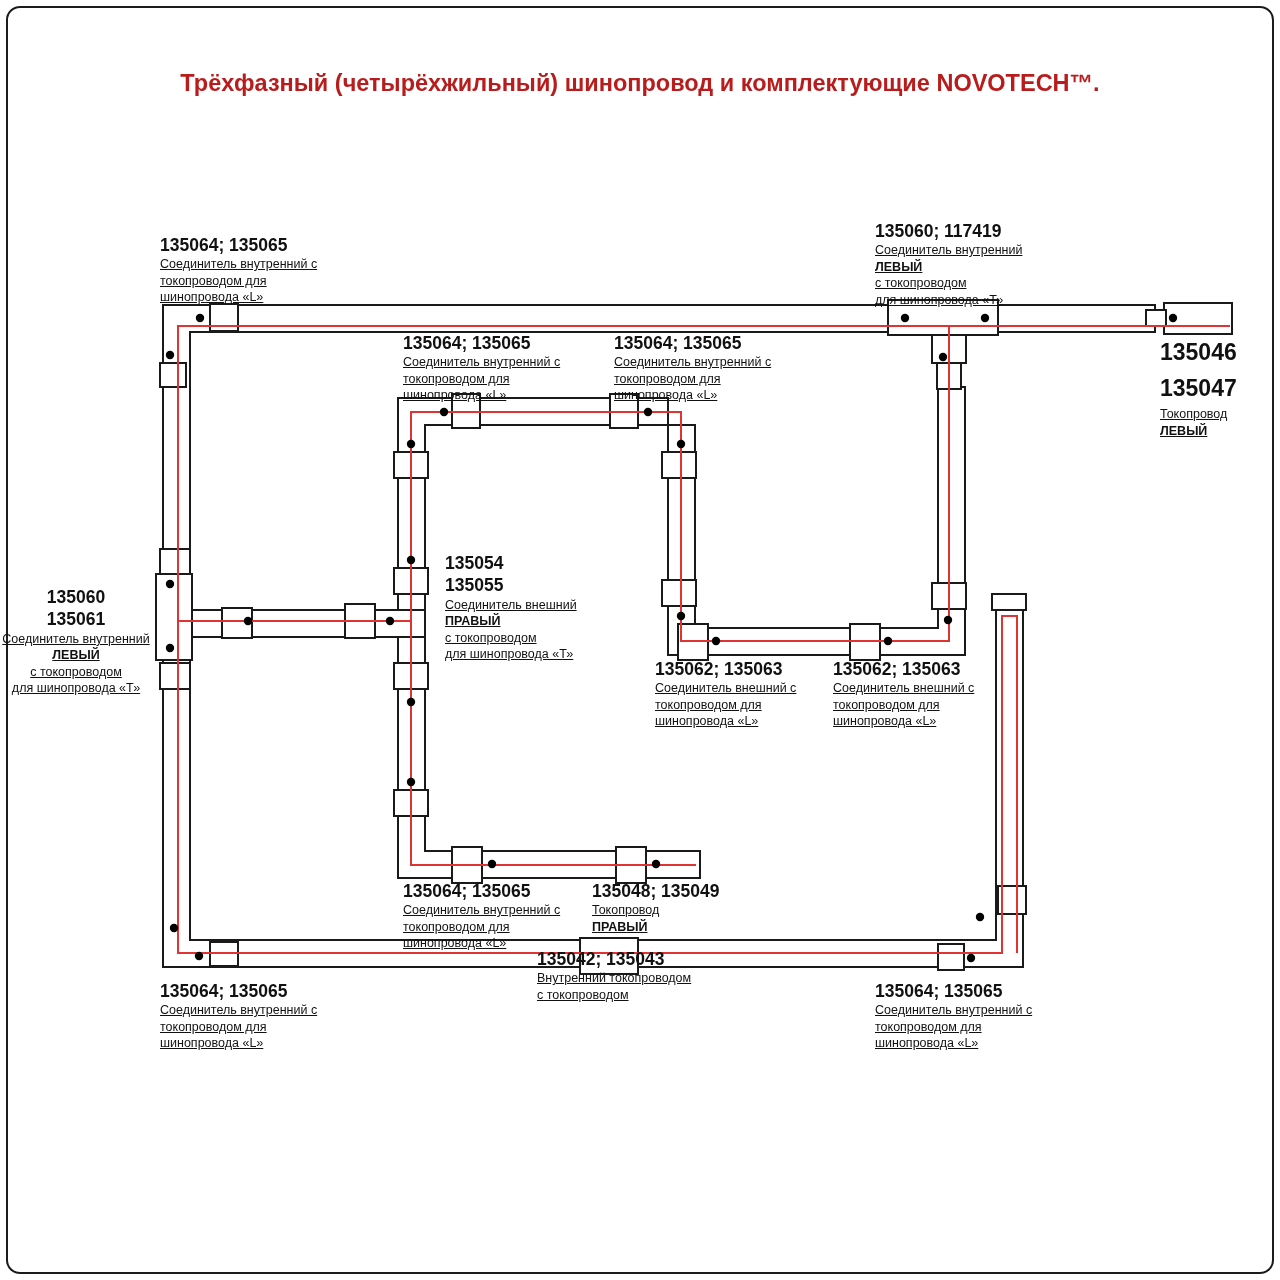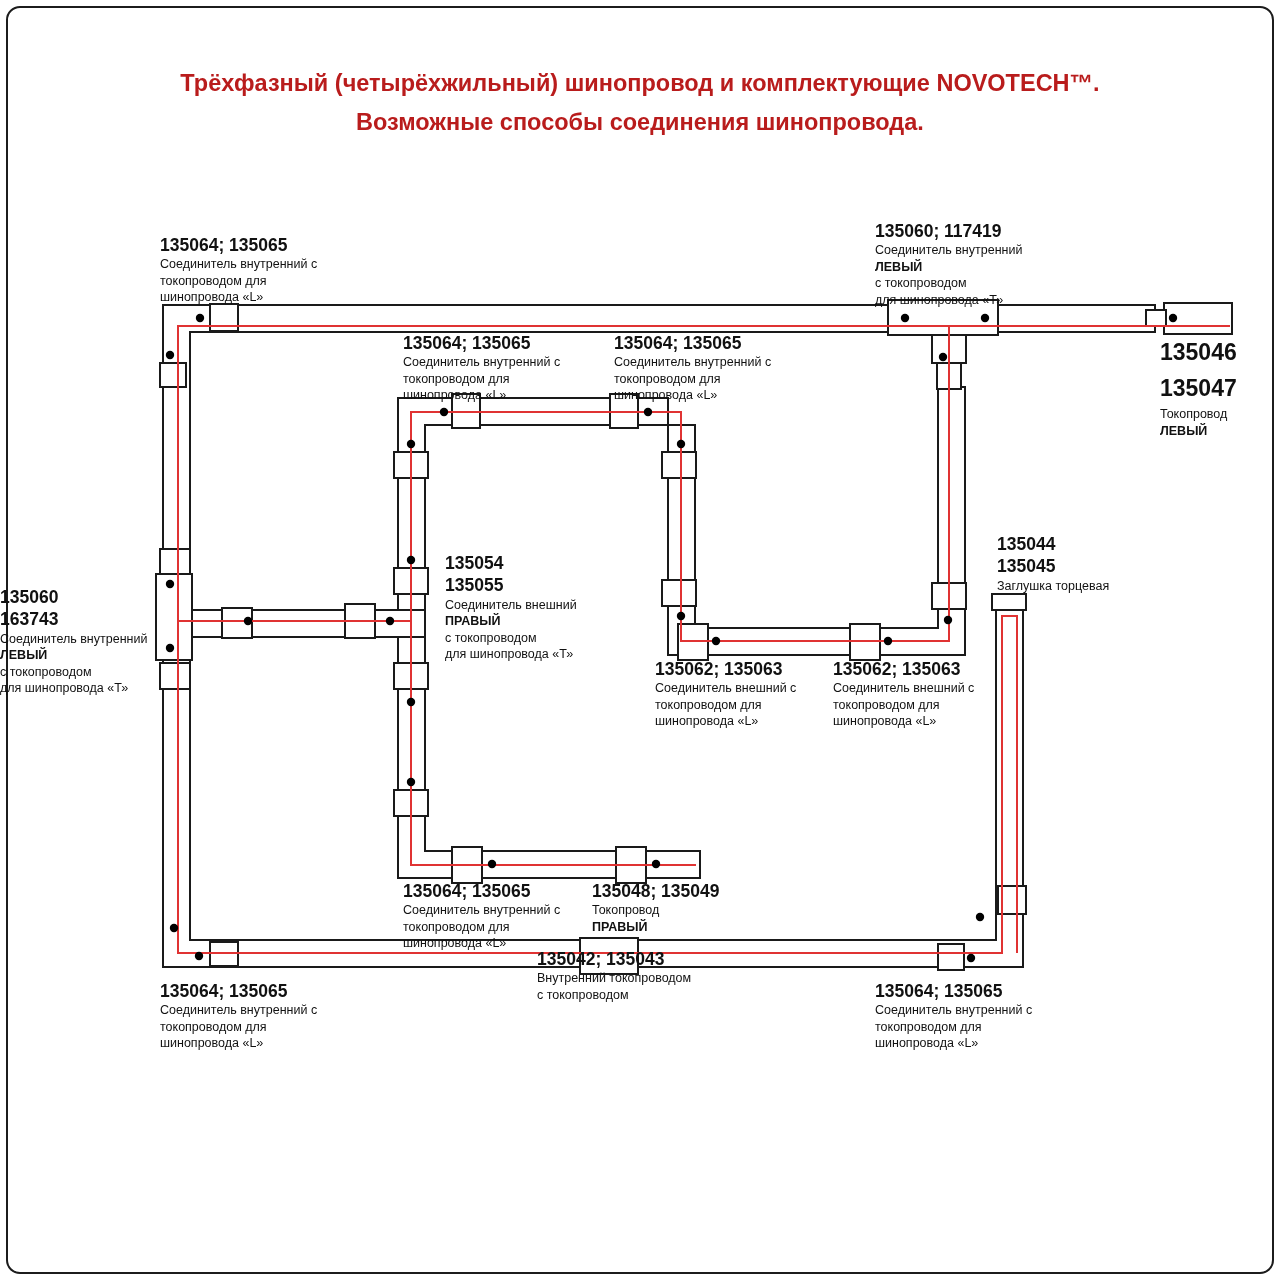--- a/index.html
+++ b/index.html
@@ -5,33 +5,32 @@
   html,body{margin:0;padding:0;background:#fff;}
   .page{position:relative;width:1280px;height:1280px;background:#ffffff;overflow:hidden;
         font-family:"Liberation Sans","DejaVu Sans",sans-serif;color:#111;}
   .frame{position:absolute;left:6px;top:6px;right:6px;bottom:6px;border:2px solid #1c1c1c;border-radius:14px;}
   .title{position:absolute;left:0;top:64px;width:100%;text-align:center;font-weight:bold;
          font-size:23.5px;line-height:39px;color:#b91c1c;}
   svg.diagram{position:absolute;left:0;top:0;width:1280px;height:1280px;}
   .lbl{position:absolute;}
   .lbl .id{font-weight:bold;font-size:17.5px;line-height:1.28;white-space:nowrap;}
   .lbl .id2{font-weight:bold;font-size:23px;line-height:1.55;white-space:nowrap;}
-  .lbl .s{font-size:12.5px;line-height:1.32;white-space:nowrap;}
+  .lbl .s{font-size:12.5px;line-height:1.32;white-space:nowrap;text-decoration:underline;}
   .lbl .b{font-weight:bold;}
-  .ralign{text-align:left;}
+  .ralign{text-align:center;}
 </style>
 </head>
 <body>
 
 <div class="page">
   <div class="frame"></div>
 
   <div class="title">
     <div>Трёхфазный (четырёхжильный) шинопровод и комплектующие NOVOTECH™.</div>
-    <div>Возможные способы соединения шинопровода.</div>
   </div>
 
   <svg class="diagram" viewBox="0 0 1280 1280">
 
     <g fill="#ffffff" stroke="#1a1a1a" stroke-width="2">
 
       <path d="M 1155 305 L 163 305 L 163 967 L 1023 967 L 1023 610 L 996 610 L 996 940 L 190 940 L 190 332 L 1155 332 Z"></path>
 
       <path d="M 938 387 L 965 387 L 965 655 L 668 655 L 668 398 L 398 398 L 398 878 L 700 878 L 700 851 L 425 851 L 425 425 L 695 425 L 695 628 L 938 628 Z"></path>
 
@@ -140,41 +139,36 @@
 
   <div class="lbl" style="left:1160px;top:335px;">
     <div class="id2">135046</div>
     <div class="id2">135047</div>
     <div class="s">Токопровод</div>
     <div class="s b">ЛЕВЫЙ</div>
   </div>
 
   <div class="lbl ralign" style="left:0px;top:586px;width:152px;">
     <div class="id">135060</div>
-    <div class="id">163743</div>
+    <div class="id">135061</div>
     <div class="s">Соединитель внутренний</div>
     <div class="s b">ЛЕВЫЙ</div>
     <div class="s">с токопроводом</div>
     <div class="s">для шинопровода «Т»</div>
   </div>
 
   <div class="lbl" style="left:445px;top:552px;">
     <div class="id">135054</div>
     <div class="id">135055</div>
     <div class="s">Соединитель внешний</div>
     <div class="s b">ПРАВЫЙ</div>
     <div class="s">с токопроводом</div>
     <div class="s">для шинопровода «Т»</div>
   </div>
 
-  <div class="lbl" style="left:997px;top:533px;">
-    <div class="id">135044</div>
-    <div class="id">135045</div>
-    <div class="s">Заглушка торцевая</div>
-  </div>
 
   <div class="lbl" style="left:655px;top:658px;">
     <div class="id">135062; 135063</div>
     <div class="s">Соединитель внешний с</div>
     <div class="s">токопроводом для</div>
     <div class="s">шинопровода «L»</div>
   </div>
 
   <div class="lbl" style="left:833px;top:658px;">
     <div class="id">135062; 135063</div>

